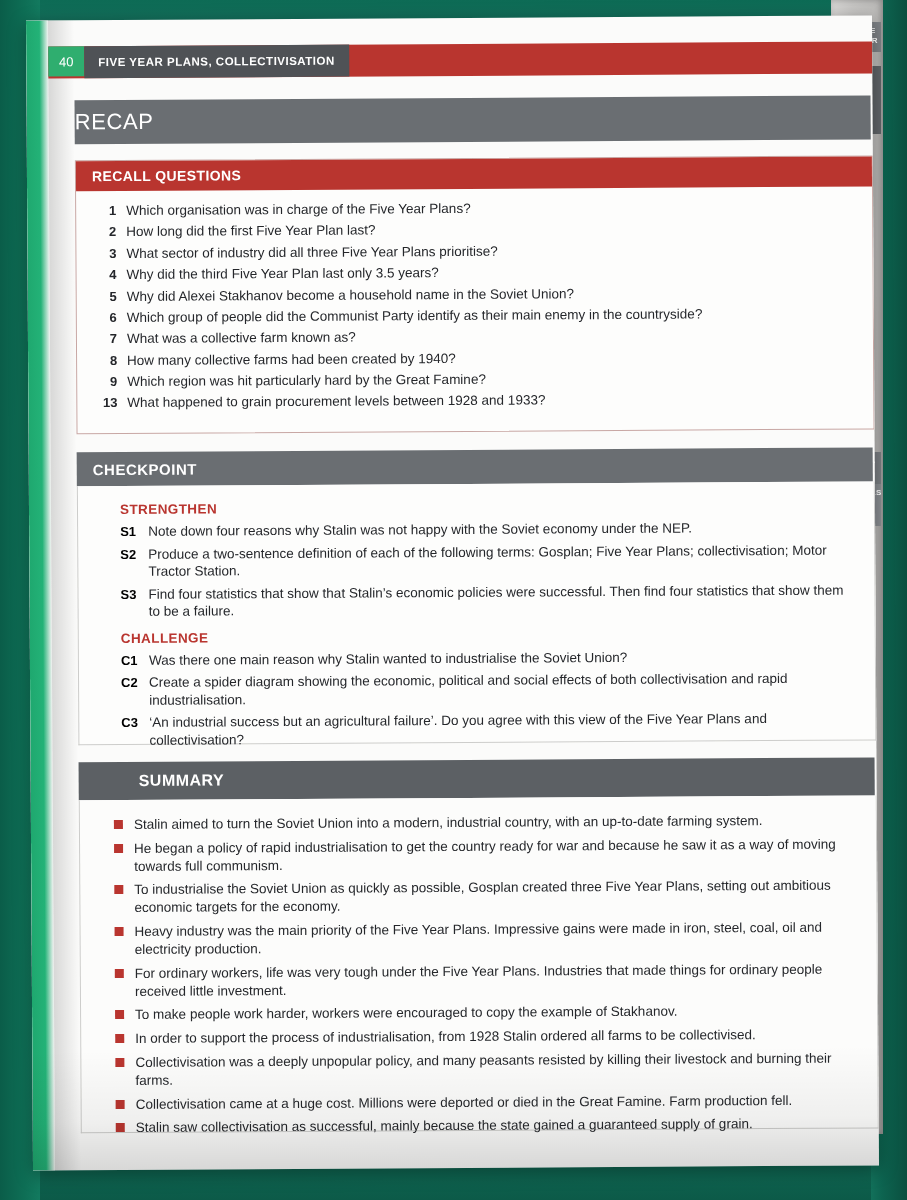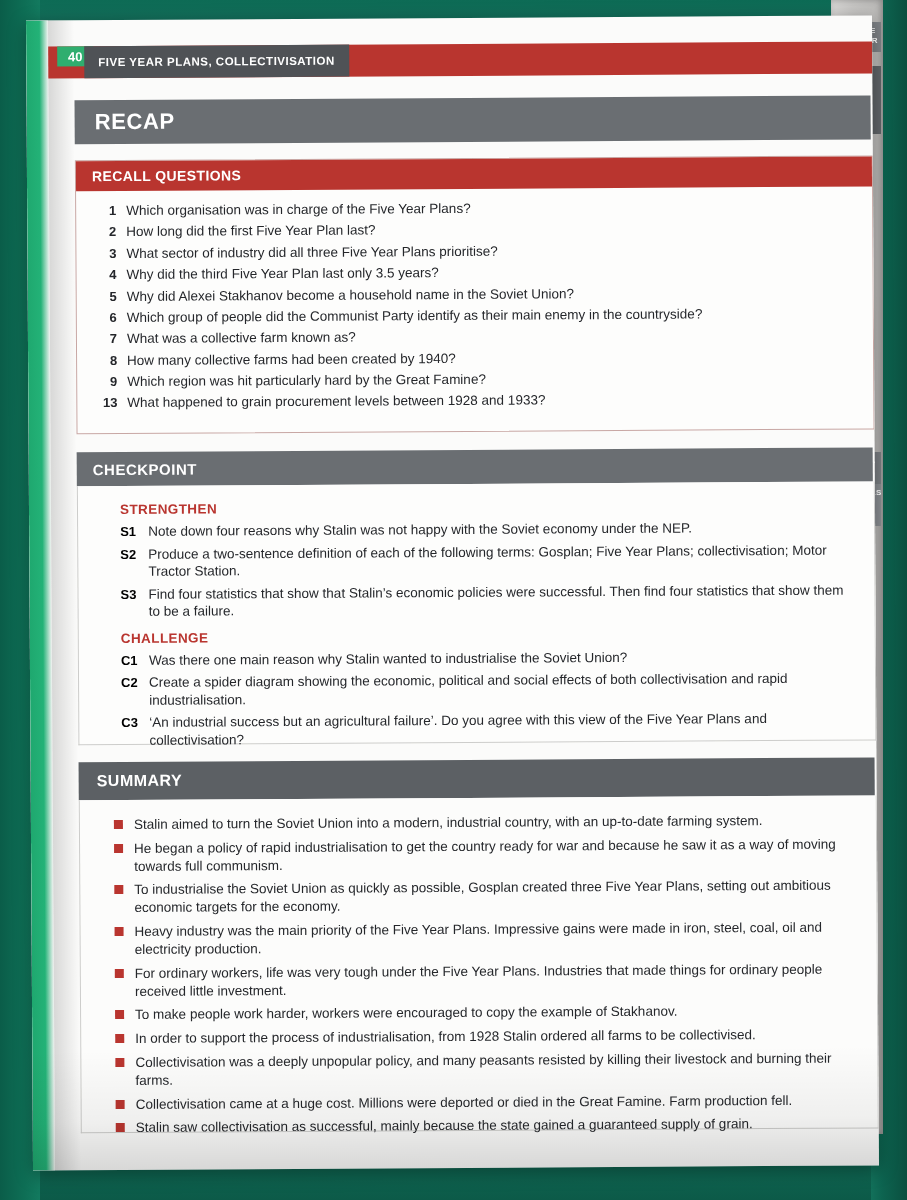--- a/index.html
+++ b/index.html
@@ -102,26 +102,26 @@
     width: 824px; height: 32px;
   }
   .hdr-bar {
     position: absolute;
     left: 0; top: 0;
     width: 824px; height: 32px;
     background: #b9352f;
   }
   .hdr-page-num {
     position: absolute;
-    left: 9px; top: 0;
-    width: 36px; height: 20px;
+    left: 0; top: 0;
+    width: 36px; height: 30px;
     background: #2fae6f;
     color: #ffffff;
     font-size: 13px;
-    font-weight: bold;
+    font-weight: normal;
     display: flex; align-items: center; justify-content: center;
   }
   .hdr-chapter {
     position: absolute;
     left: 36px; top: 0;
     height: 32px;
     padding: 0 14px;
     background: #4f5256;
     color: #ffffff;
     font-size: 11.5px;
@@ -145,23 +145,22 @@
   .recap-band {
     position: absolute;
     left: 48px; top: 80px;
     width: 796px; height: 44px;
     background: #6a6e72;
     display: flex; align-items: center;
   }
   .recap-band .txt {
     color: #ffffff;
     font-size: 22px;
-    font-weight: bold;
+    font-weight: normal;
     letter-spacing: 0.6px;
-    padding-left: 20px;
   }
 
   
   .recall-box {
     position: absolute;
     left: 48px; top: 140px;
     width: 796px; height: 272px;
     border: 1px solid #c8a7a4;
     background: #fdfdfc;
   }
@@ -264,20 +263,21 @@
     width: 796px; height: 38px;
     background: #5c6064;
     display: flex; align-items: center;
   }
   .sum-band .txt {
     color: #ffffff;
     font-size: 16px;
     font-weight: bold;
     letter-spacing: 0.5px;
     padding-left: 18px;
+    margin-left: 42px;
   }
   .sum-box {
     position: absolute;
     left: 48px; top: 780px;
     width: 796px; height: 332px;
     border: 1px solid #cdcdcb;
     border-top: none;
     background: #fcfcfb;
   }
   .sum-inner {

